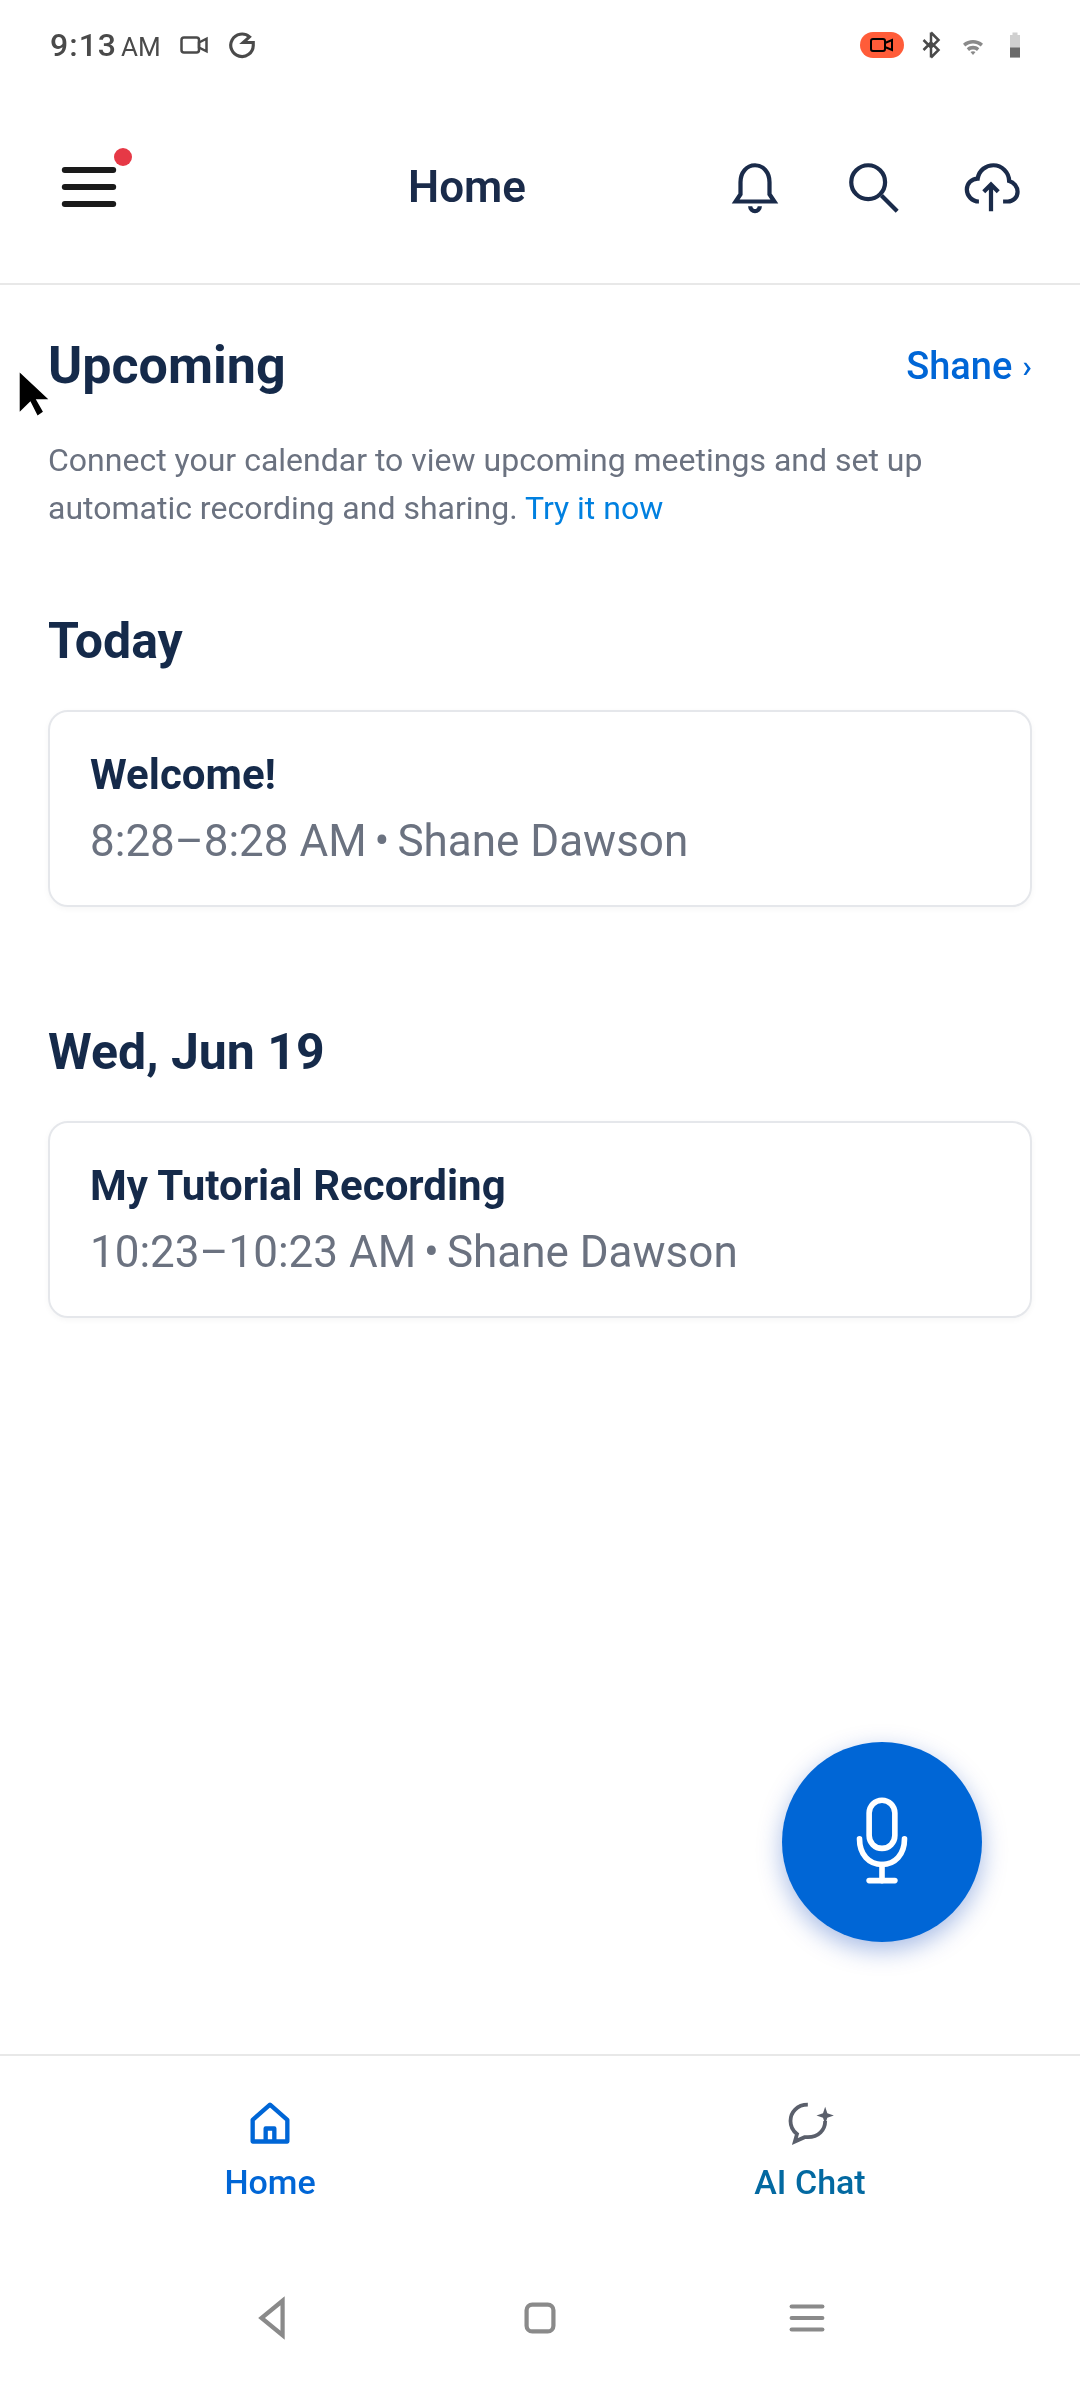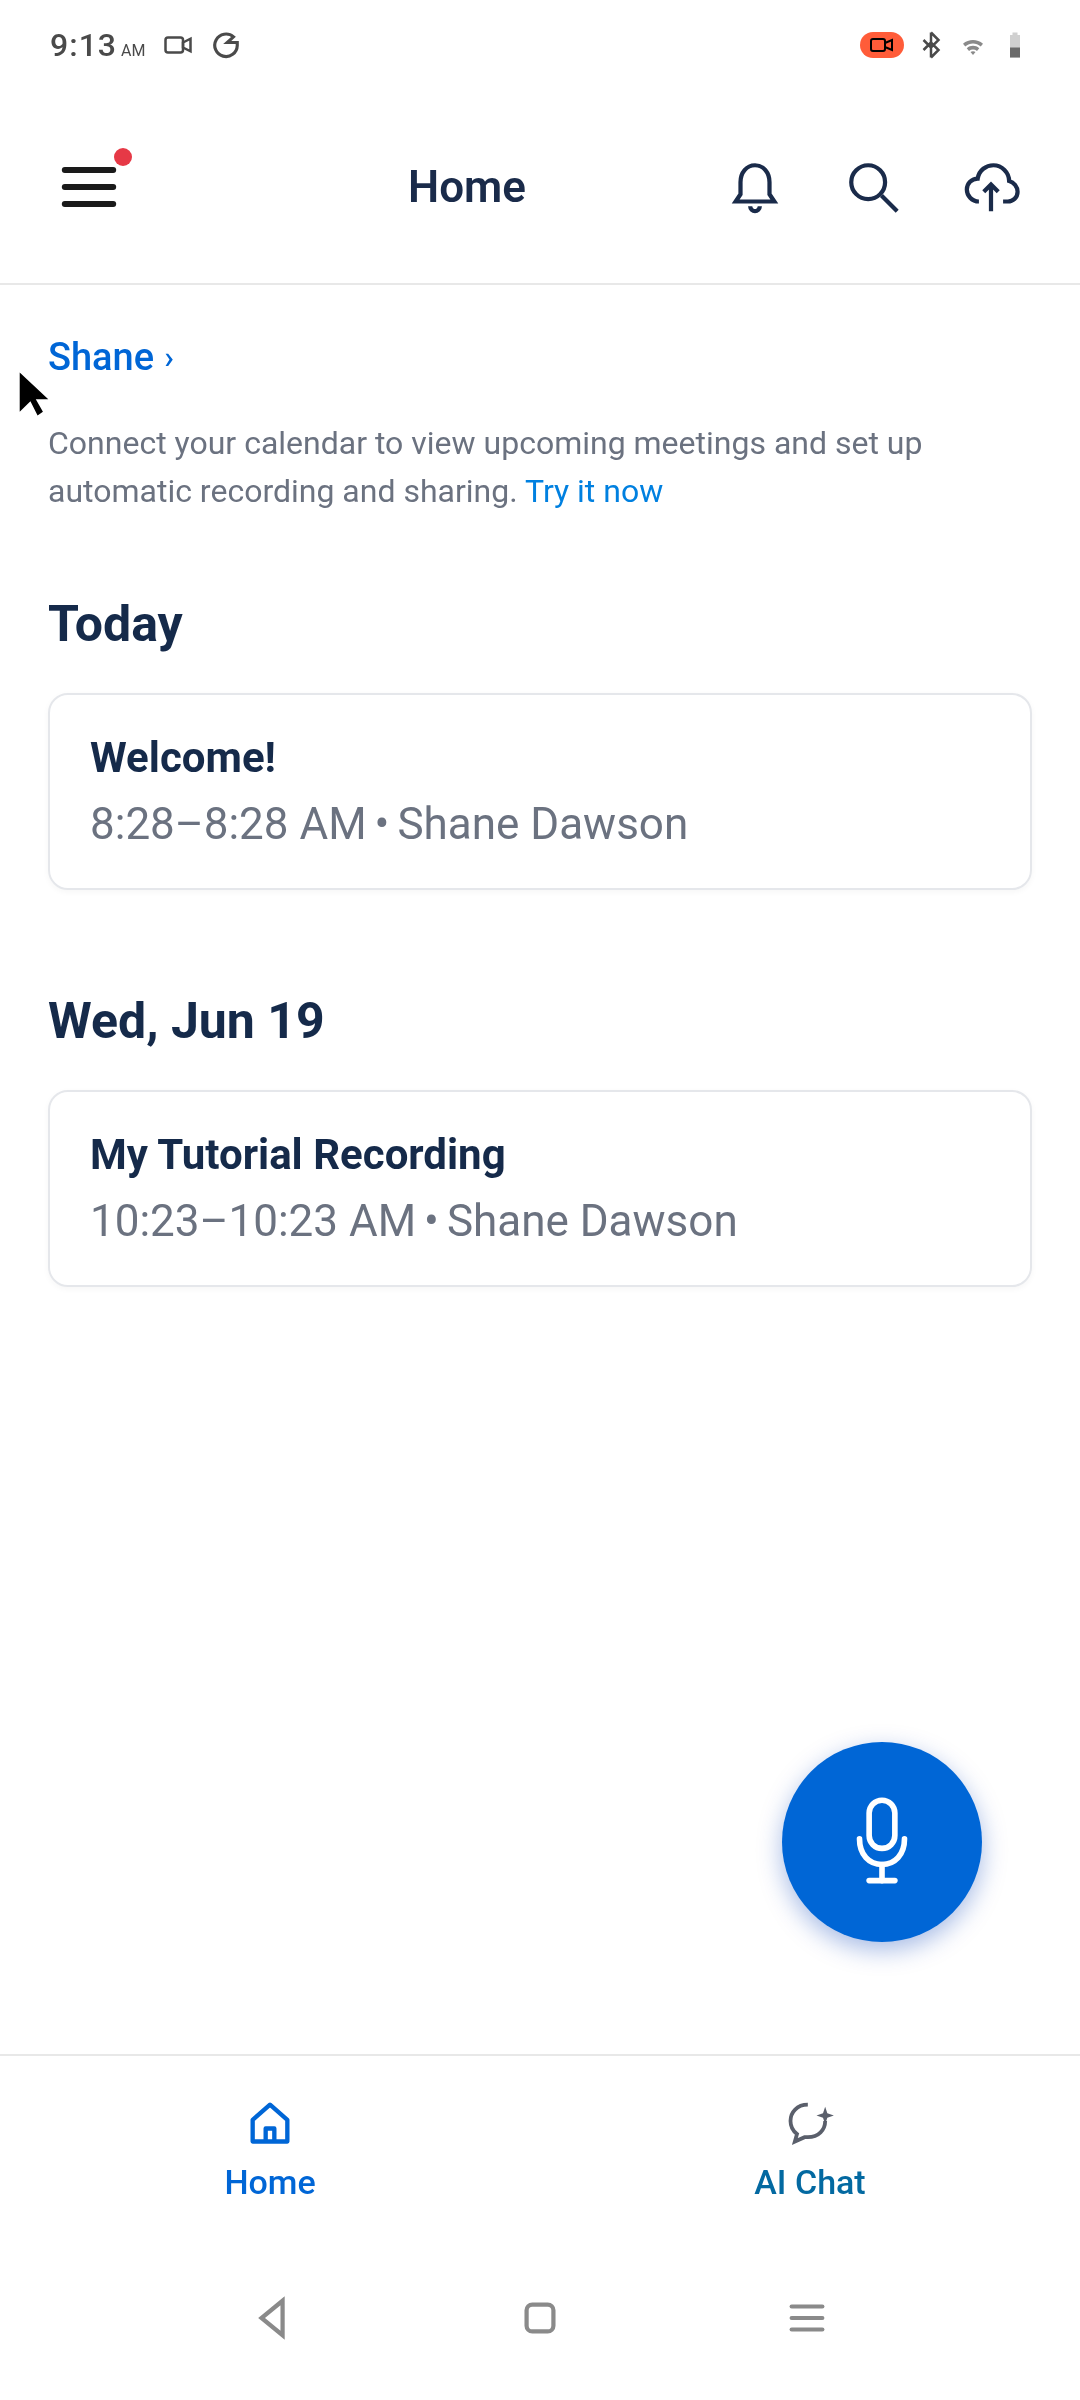--- a/index.html
+++ b/index.html
@@ -17,21 +17,21 @@
       display: flex;
       justify-content: space-between;
       align-items: center;
       padding: 0 50px;
       font-size: 32px;
       color: #4a4a4a;
     }
     .status-left { display: flex; align-items: center; gap: 18px; }
     .status-right { display: flex; align-items: center; gap: 12px; }
     .time { font-weight: 500; letter-spacing: 1px; }
-    .time-am { font-size: 16px; margin-left: 4px; }
+    .time-am { font-size: 26px; margin-left: 4px; }
     .record-badge {
       background: #ff5c39;
       border-radius: 14px;
       padding: 4px 10px;
       display: inline-flex;
       align-items: center;
     }
     .status-icon { width: 30px; height: 30px; }
 
     
@@ -101,21 +101,21 @@
       font-weight: 700;
       color: #152a4a;
       margin-bottom: 40px;
     }
 
     
     .card {
       border: 2px solid #e5e7eb;
       border-radius: 20px;
       padding: 38px 40px;
-      margin-bottom: 24px;
+      margin-bottom: 38px;
       box-shadow: 0 2px 6px rgba(0,0,0,0.04);
       cursor: pointer;
     }
     .card-title {
       font-size: 42px;
       font-weight: 700;
       color: #152a4a;
       margin-bottom: 16px;
     }
     .card-meta {
@@ -268,20 +268,21 @@
   </div>
 </div>
 
 <div class="content">
 
   <svg class="cursor-arrow" viewBox="0 0 20 28">
       <path d="M2 2 L2 24 L8 18 L12 26 L15 24 L11 17 L18 17 Z" fill="#000"></path>
     </svg>
 
   <div class="section-row">
+    <div class="section-title">Upcoming</div>
     <div class="agenda-link">
       <span>Shane</span>
       <span class="agenda-chevron">›</span>
     </div>
   </div>
 
   <p class="connect-text">
     <span>Connect your calendar to view upcoming meetings and set up automatic recording and sharing. </span><span class="try-link">Try it now</span>
   </p>
 

